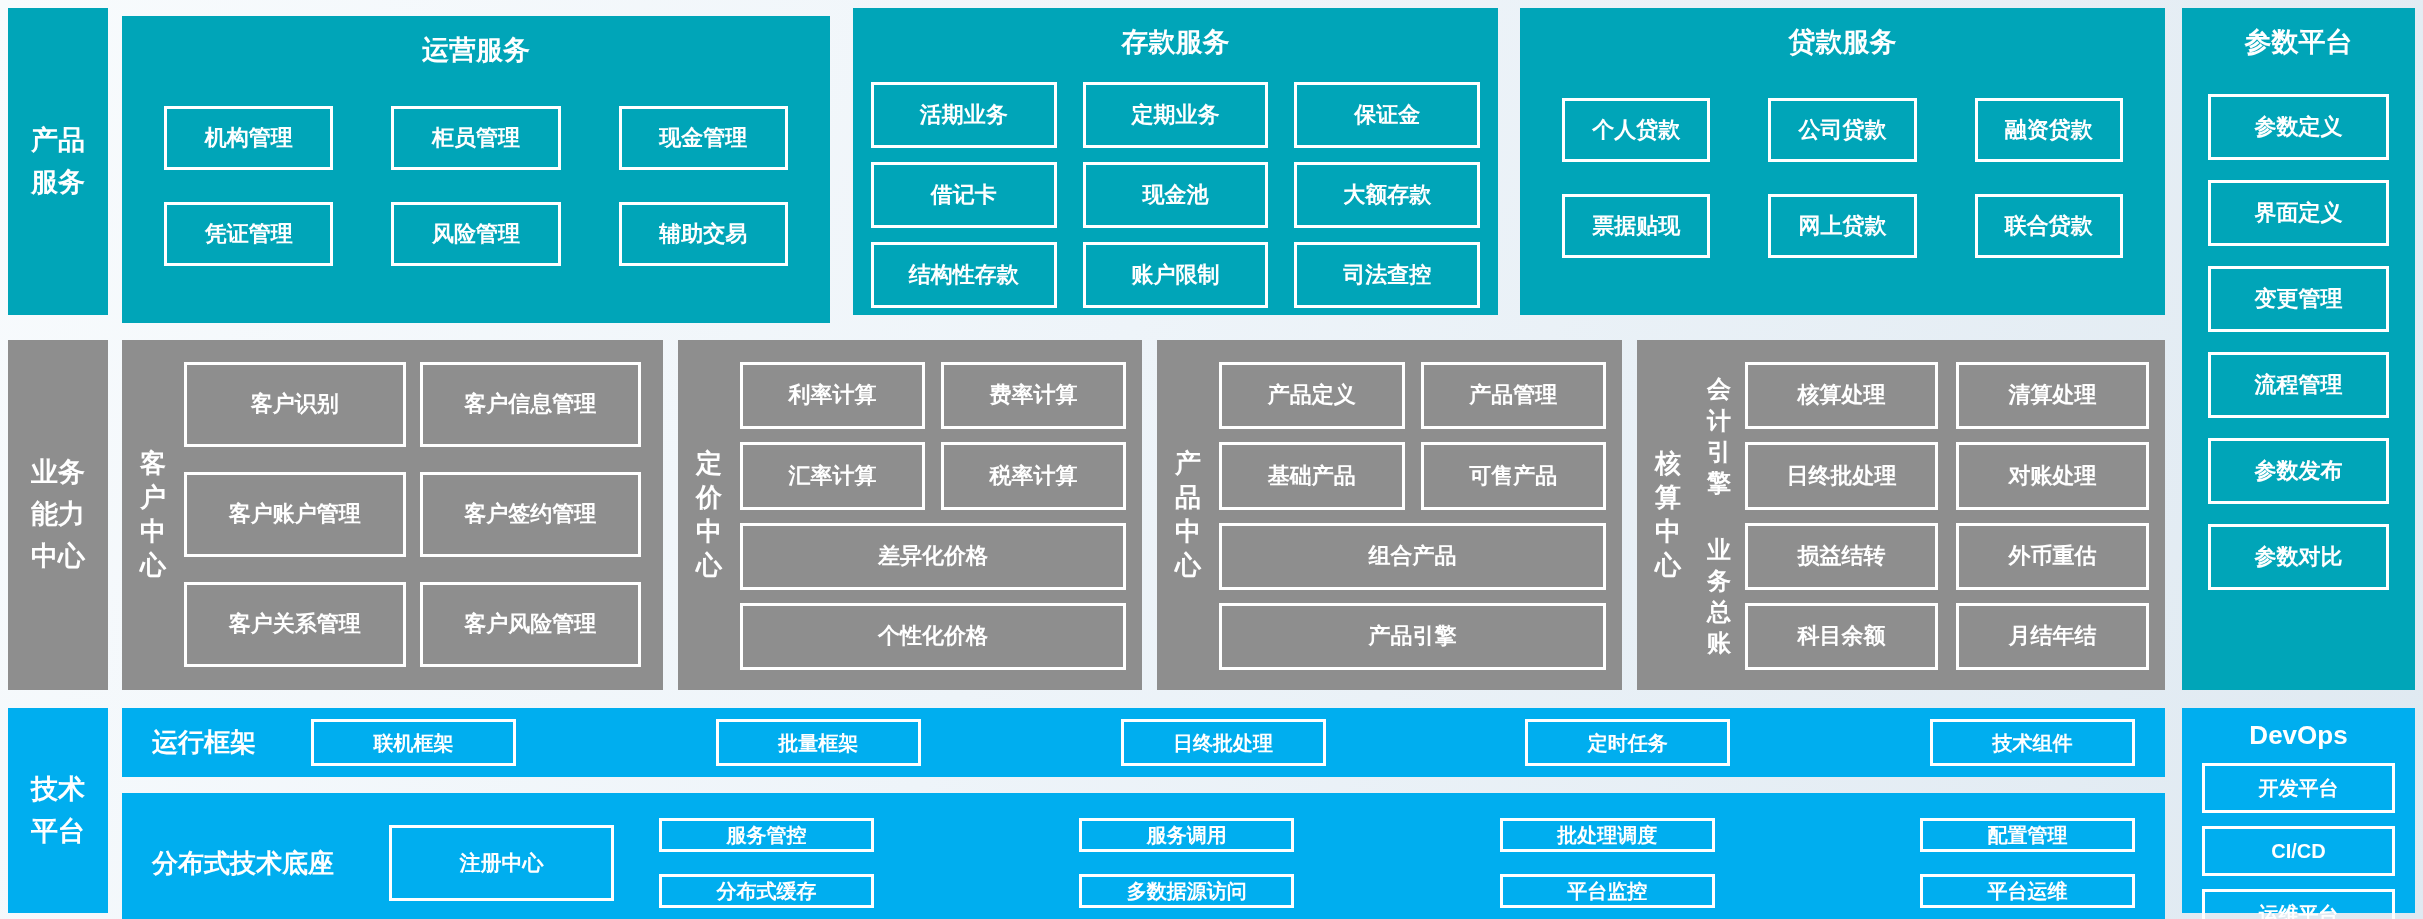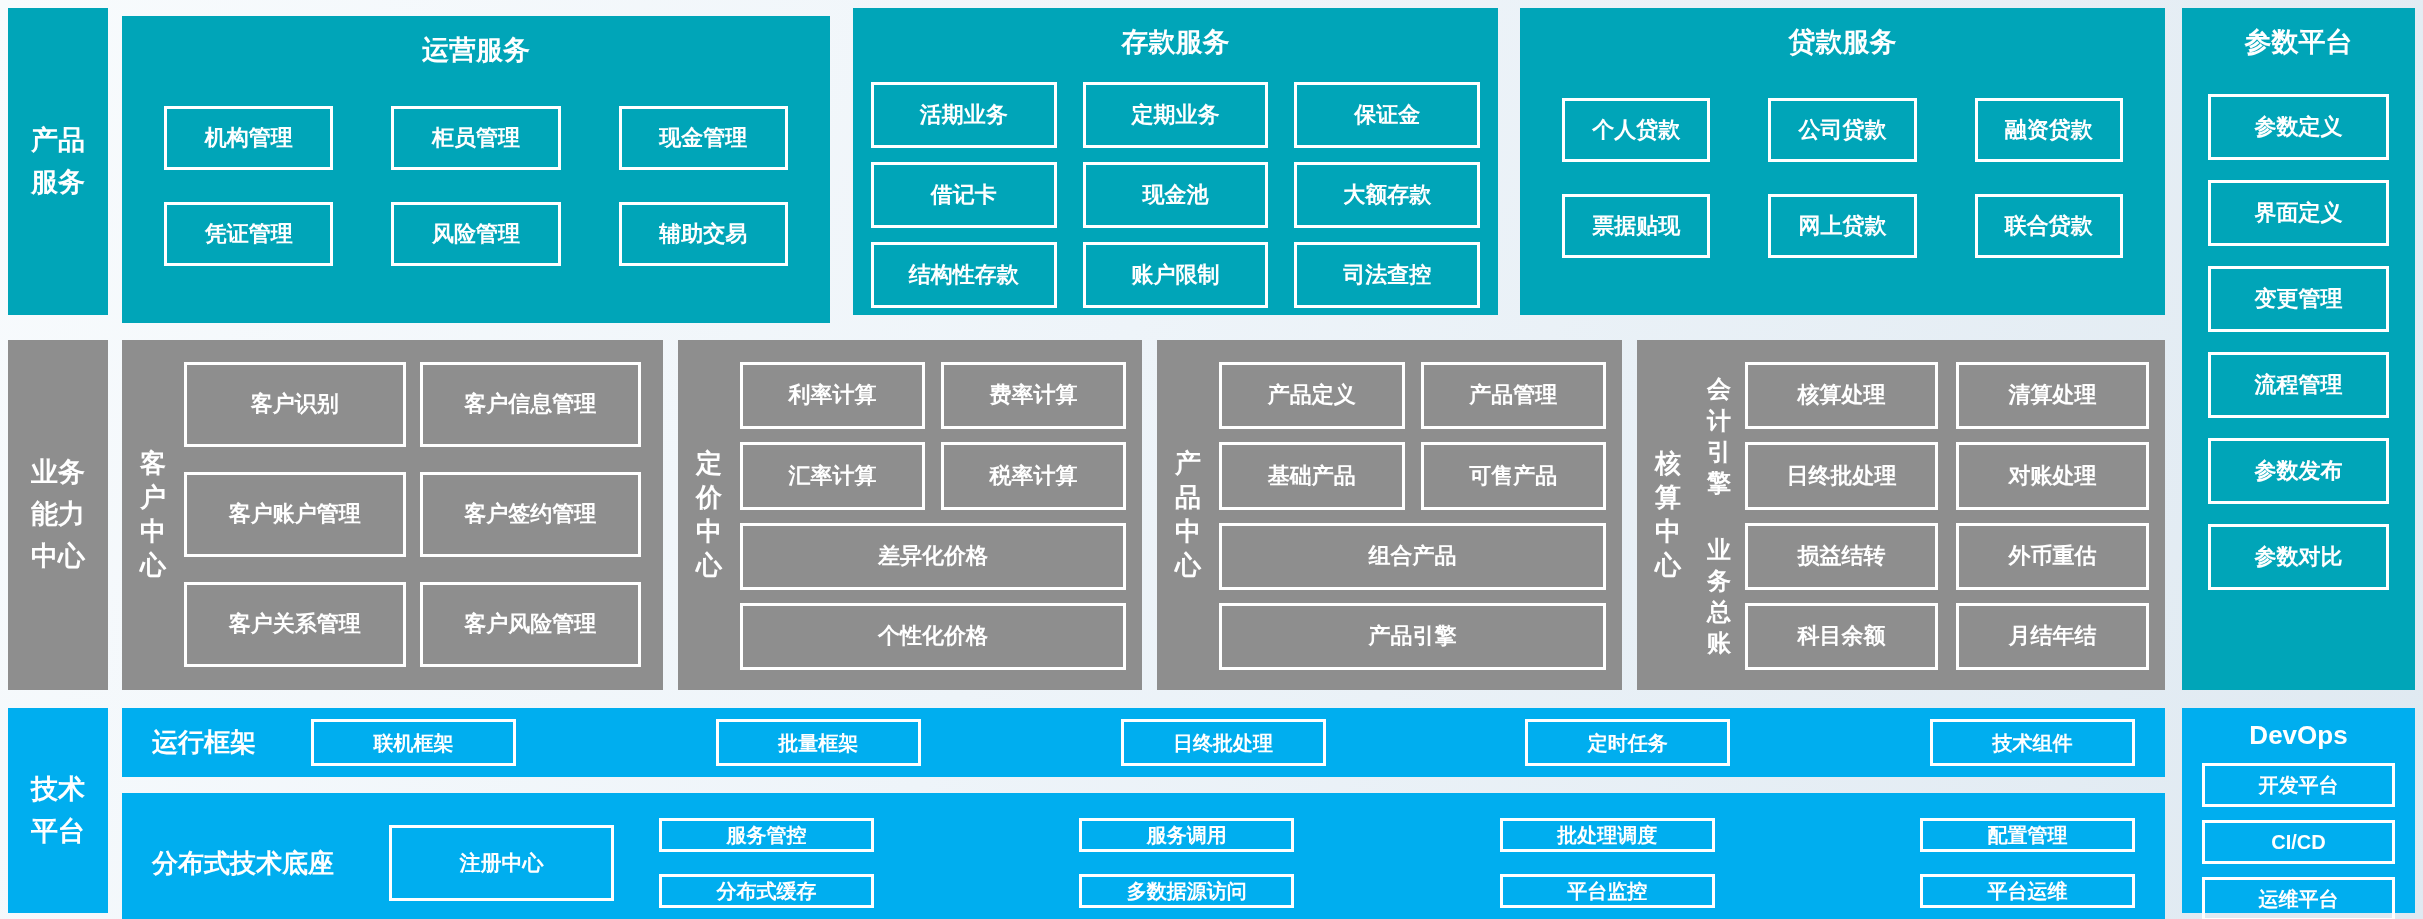--- a/index.html
+++ b/index.html
@@ -57,21 +57,21 @@
   .h-label{font-size:26px;font-weight:700;white-space:nowrap;margin-right:55px;}
   #p-runtime .hboxes{flex:1;display:flex;justify-content:space-between;align-items:center;}
   #p-runtime .box{width:205px;height:47px;font-size:20px;}
   #p-distributed .registry{width:225px;height:76px;font-size:21px;margin-right:45px;flex:none;}
   #p-distributed .cols{flex:1;display:flex;justify-content:space-between;}
   #p-distributed .col{display:flex;flex-direction:column;gap:22px;}
   #p-distributed .col .box{width:215px;height:34px;font-size:20px;}
 
   #p-devops .vlist{display:flex;flex-direction:column;gap:13px;padding:12px 20px 0;}
   #p-devops .panel-title{padding-top:12px;font-size:26px;}
-  #p-devops .box{height:44px;font-size:20px;}
+  #p-devops .box{height:50px;font-size:20px;}
 </style>
 </head>
 <body>
 
 <div id="stage">
 
   <div class="panel teal rail" id="rail-product">
     <span>产品
 服务</span>
   </div>

